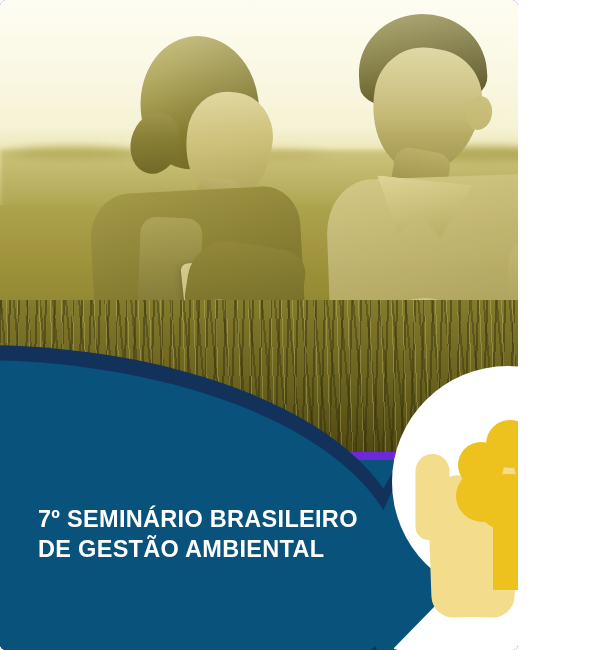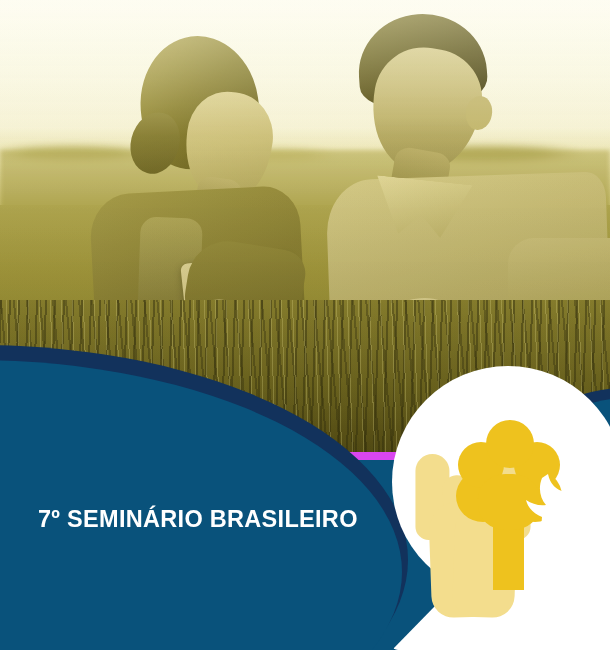--- a/index.html
+++ b/index.html
@@ -5,23 +5,24 @@
 <style>
   * { margin:0; padding:0; box-sizing:border-box; }
   html,body{ background:#ffffff; }
   body{
     font-family:"Liberation Sans","DejaVu Sans",sans-serif;
     width:610px; height:650px; overflow:hidden;
   }
 
   .poster{
     position:relative;
-    width:610px; height:650px;
-    background:#d946ef;
+    width:518px; height:650px;
+    background:#6d28d9;
     overflow:hidden;
+    border-radius:6px;
   }
 
   
   .photo{
     position:absolute; left:0; top:0; width:610px; height:452px;
     overflow:hidden;
     background:
       
       linear-gradient(180deg,#fdfcf5 0%,#fbf9ec 28%,#efe9bf 36%,#d9d08d 44%,#c6bd6e 55%,#b5ad55 70%,#a39a42 100%);
   }
@@ -360,15 +361,16 @@
 
       <svg class="dove" viewBox="0 0 96 74">
         <path fill="#ffffff" d="M30 6 C32 16 38 22 47 24 C54 12 64 6 76 4 C70 10 66 16 64 23 C72 22 80 24 86 28 C78 28 71 31 66 36 C60 43 52 49 42 52 C36 60 28 66 18 68 C22 61 24 55 24 49 C16 46 10 40 8 32 C14 36 21 38 28 37 C22 30 20 20 24 10 Z"></path>
         <path fill="#ffffff" d="M42 50 C44 56 44 62 42 68 C38 66 35 61 34 55 Z"></path>
       </svg>
     </div>
   </div>
 
   <div class="title">
     <span class="ln">7º SEMINÁRIO BRASILEIRO</span>
+    <span class="ln">DE GESTÃO AMBIENTAL</span>
   </div>
 
 </div>
 
 </body></html>

